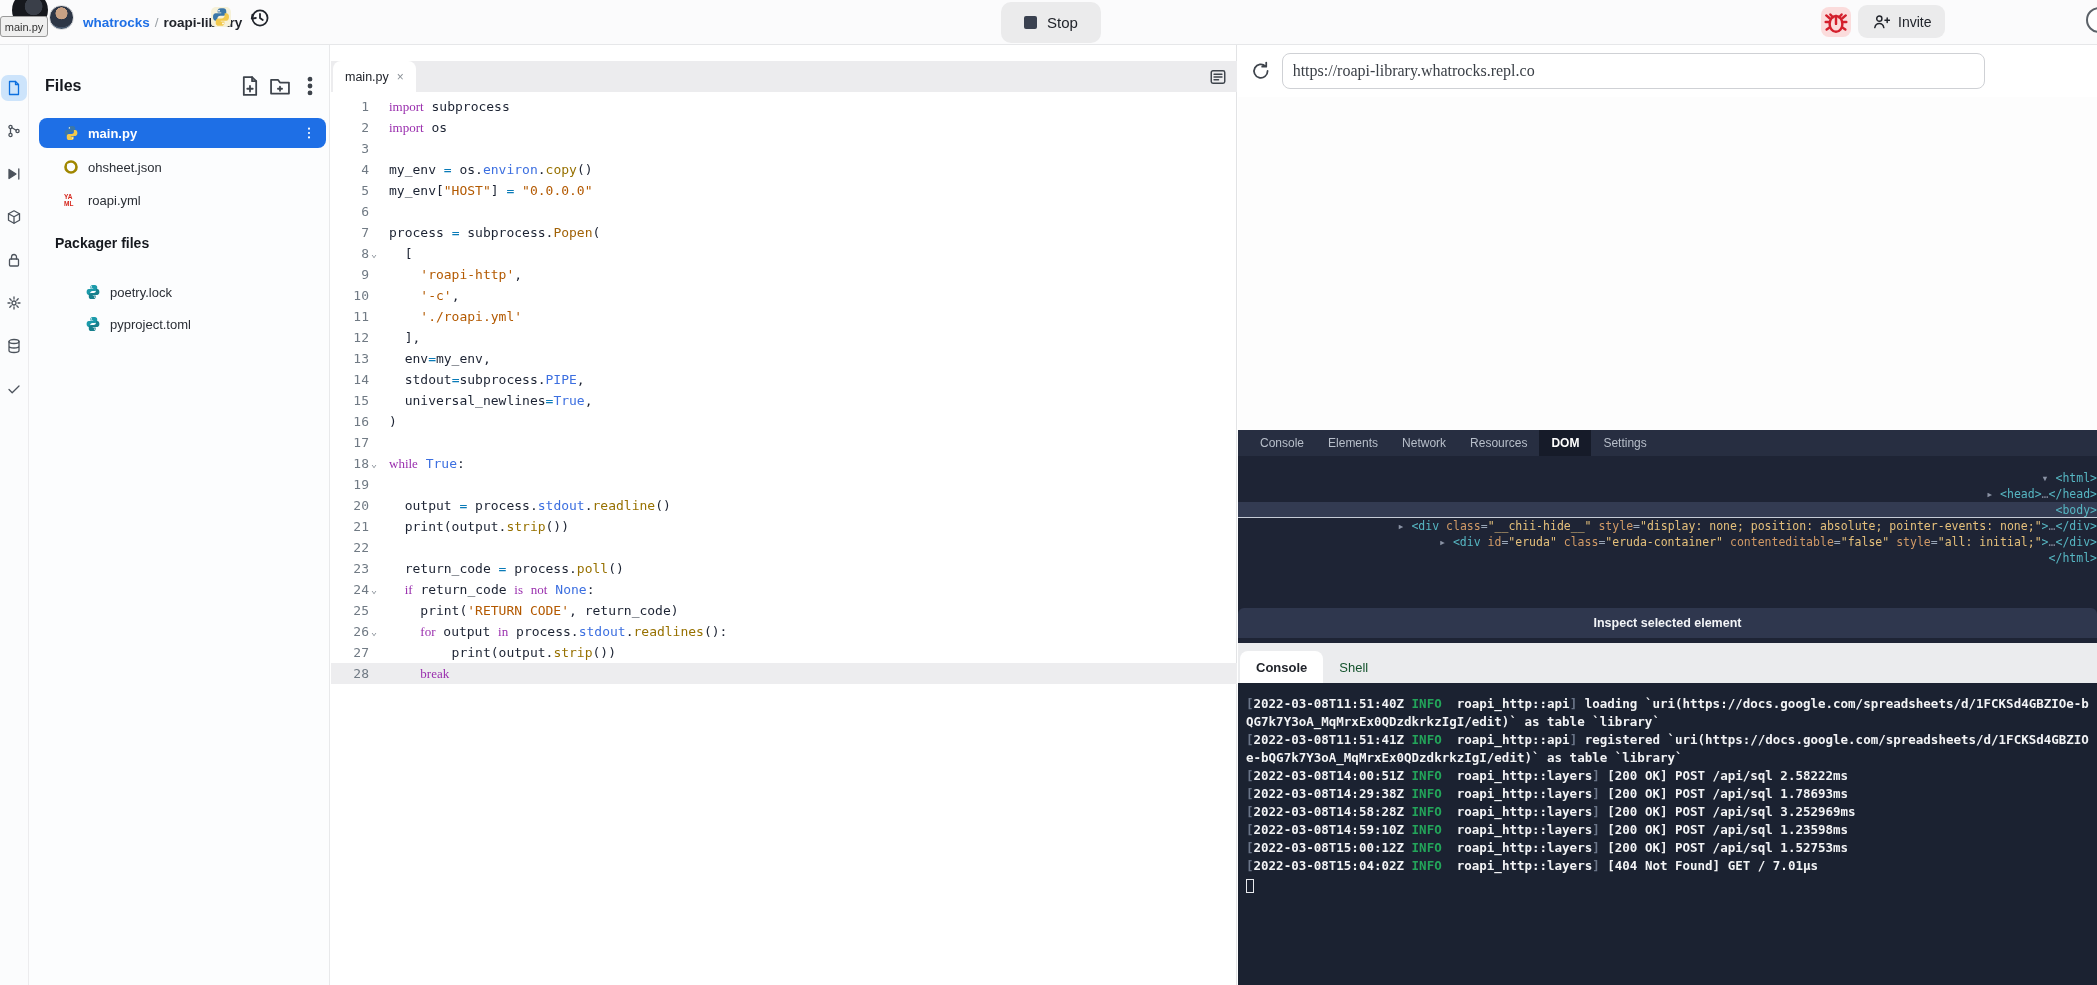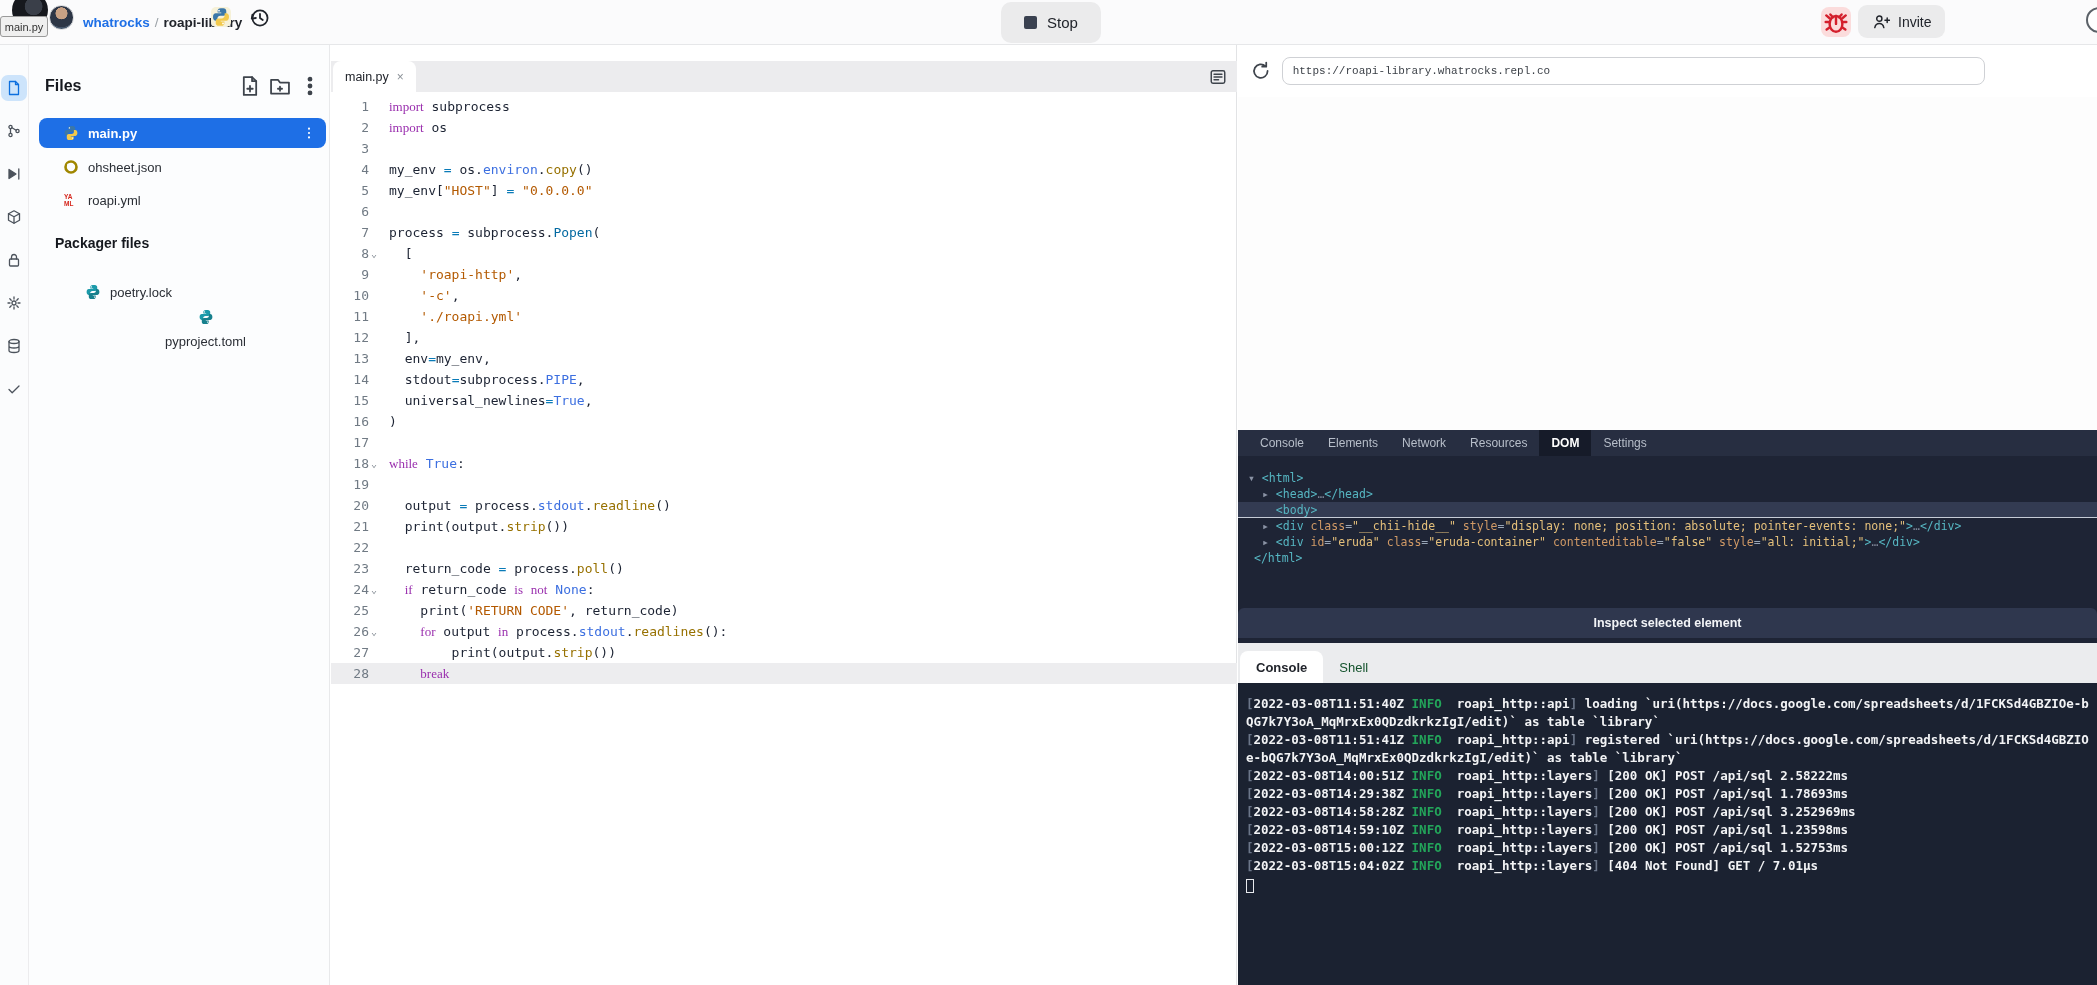--- a/index.html
+++ b/index.html
@@ -76,42 +76,42 @@
     margin-bottom:6px; }
   #code { position:absolute; left:0; top:51px; width:906px;
     font-family:"DejaVu Sans Mono", monospace; font-size:13px; line-height:21px; }
   .cline { position:relative; height:21px; white-space:pre; }
   .cline.active { background:#ededef; }
   .gut { position:absolute; left:0; width:38px; text-align:right; color:#707a84; }
   .fold { position:absolute; left:40px; width:12px; color:#7a828c; font-size:10px; }
   .ctext { position:absolute; left:58px; }
   .tk-d { color:#1c2333; } .tk-k { color:#9a2fae;font-family:Liberation Serif, serif; } .tk-s { color:#b35900; }
   .tk-b { color:#3c6fe0;margin-top:24px; } .tk-f { color:#977101; } .tk-o { color:#0a7bb8; }
-  .tk-n { color:#0369a1; }
+  .tk-n { color:#a16207; }
 
   
   #rightpanel { position:absolute; left:1238px; top:45px; width:859px; height:940px; background:#fff; }
   #urlbar { position:absolute; left:0; top:10px; width:859px; height:32px; display:flex;
     align-items:center; }
   #refresh-btn { width:22px; height:22px; margin-left:12px; color:#3e444c; }
-  #url-input { margin-left:10px; width:715px; height:28px; border:1px solid #cfd1d5;
-    border-radius:8px; padding:0 10px; font-size:11px; color:#3a3f46; background:#fff;
-    font-family:Liberation Mono, monospace; }
+  #url-input { margin-left:10px; width:715px; height:36px; border:1px solid #cfd1d5;
+    border-radius:8px; padding:0 10px; font-size:16px; color:#3a3f46; background:#fff;
+    font-family:Liberation Serif, serif; }
   .url-tool { width:20px; height:20px; margin-left:9px; color:#3e444c; }
   #viewport { position:absolute; left:0; top:52px; width:859px; height:333px; background:#fdfdfd; }
 
   
   #devtools { position:absolute; left:0; top:385px; width:859px; height:213px; background:#1e2435; }
   #dt-tabs { position:absolute; left:0; top:0; width:859px; height:26px; background:#272e41;
     display:flex; align-items:stretch; padding-left:10px; }
   .dt-tab { padding:0 12px; display:flex; align-items:center; font-size:12px; color:#b8bfca; }
   .dt-tab.active { background:#161b29; color:#fff; font-weight:bold; }
   #dom-tree { position:absolute; left:0; top:26px; width:859px;
     font-family:"DejaVu Sans Mono", monospace; font-size:11.5px; line-height:16px; padding-top:14px; }
-  .dom-row { white-space:pre; padding-left:10px; height:16px; }
+  .dom-row { white-space:pre; padding-left:10px; height:16px;text-align:right; }
   .dom-row.sel { background:#333b52; border-bottom:1px solid #c6cbd6; }
   .dm-t { color:#56b6c2; } .dm-a { color:#d19a66; } .dm-v { color:#e5c07b; }
   .dm-p { color:#9aa7b8; } .dm-dim { color:#7d8596; } .dm-ar { color:#8b93a5; }
   #inspect-bar { position:absolute; left:0; bottom:5px; width:859px; height:30px; background:#2f374e;
     border-radius:6px 6px 0 0; display:flex; align-items:center; justify-content:center;
     color:#f2f4f7; font-size:12.5px; font-weight:bold; }
 
   
   #console-strip { position:absolute; left:0; top:598px; width:859px; height:40px; background:#ebecee;
     display:flex; align-items:flex-end; padding-left:2px; }
@@ -287,21 +287,21 @@
           <span class="ficon">
             <svg viewBox="0 0 16 16" width="100%" height="100%">
               <path fill="#1b9aaa" d="M7.9 1C5.9 1 5.3 2 5.3 3.1v1.3h2.9v.7H3.8C2.5 5.1 1.6 6.2 1.6 8c0 1.8.9 2.9 2.2 2.9h1.3V9.2c0-1.3 1.1-2.3 2.3-2.3h2.8c1.1 0 2-.9 2-2V3.1C12.2 2 11.3 1 9.9 1z"></path>
               <circle fill="#fff" cx="6.4" cy="2.9" r=".7"></circle>
               <path fill="#17808d" d="M8.1 15c2 0 2.6-1 2.6-2.1v-1.3H7.8v-.7h4.4c1.3 0 2.2-1.1 2.2-2.9 0-1.8-.9-2.9-2.2-2.9h-1.3v1.7c0 1.3-1.1 2.3-2.3 2.3H5.8c-1.1 0-2 .9-2 2v1.8C3.8 14 4.7 15 6.1 15z"></path>
               <circle fill="#fff" cx="9.6" cy="13.1" r=".7"></circle>
             </svg>
           </span>
           <span>poetry.lock</span>
         </div>
-        <div class="file-row indent" style="top: 264px; flex-direction: column;">
+        <div class="file-row indent" style="top: 264px;">
           <span class="ficon">
             <svg viewBox="0 0 16 16" width="100%" height="100%">
               <path fill="#1b9aaa" d="M7.9 1C5.9 1 5.3 2 5.3 3.1v1.3h2.9v.7H3.8C2.5 5.1 1.6 6.2 1.6 8c0 1.8.9 2.9 2.2 2.9h1.3V9.2c0-1.3 1.1-2.3 2.3-2.3h2.8c1.1 0 2-.9 2-2V3.1C12.2 2 11.3 1 9.9 1z"></path>
               <circle fill="#fff" cx="6.4" cy="2.9" r=".7"></circle>
               <path fill="#17808d" d="M8.1 15c2 0 2.6-1 2.6-2.1v-1.3H7.8v-.7h4.4c1.3 0 2.2-1.1 2.2-2.9 0-1.8-.9-2.9-2.2-2.9h-1.3v1.7c0 1.3-1.1 2.3-2.3 2.3H5.8c-1.1 0-2 .9-2 2v1.8C3.8 14 4.7 15 6.1 15z"></path>
               <circle fill="#fff" cx="9.6" cy="13.1" r=".7"></circle>
             </svg>
           </span>
           <span>pyproject.toml</span>
         </div>

